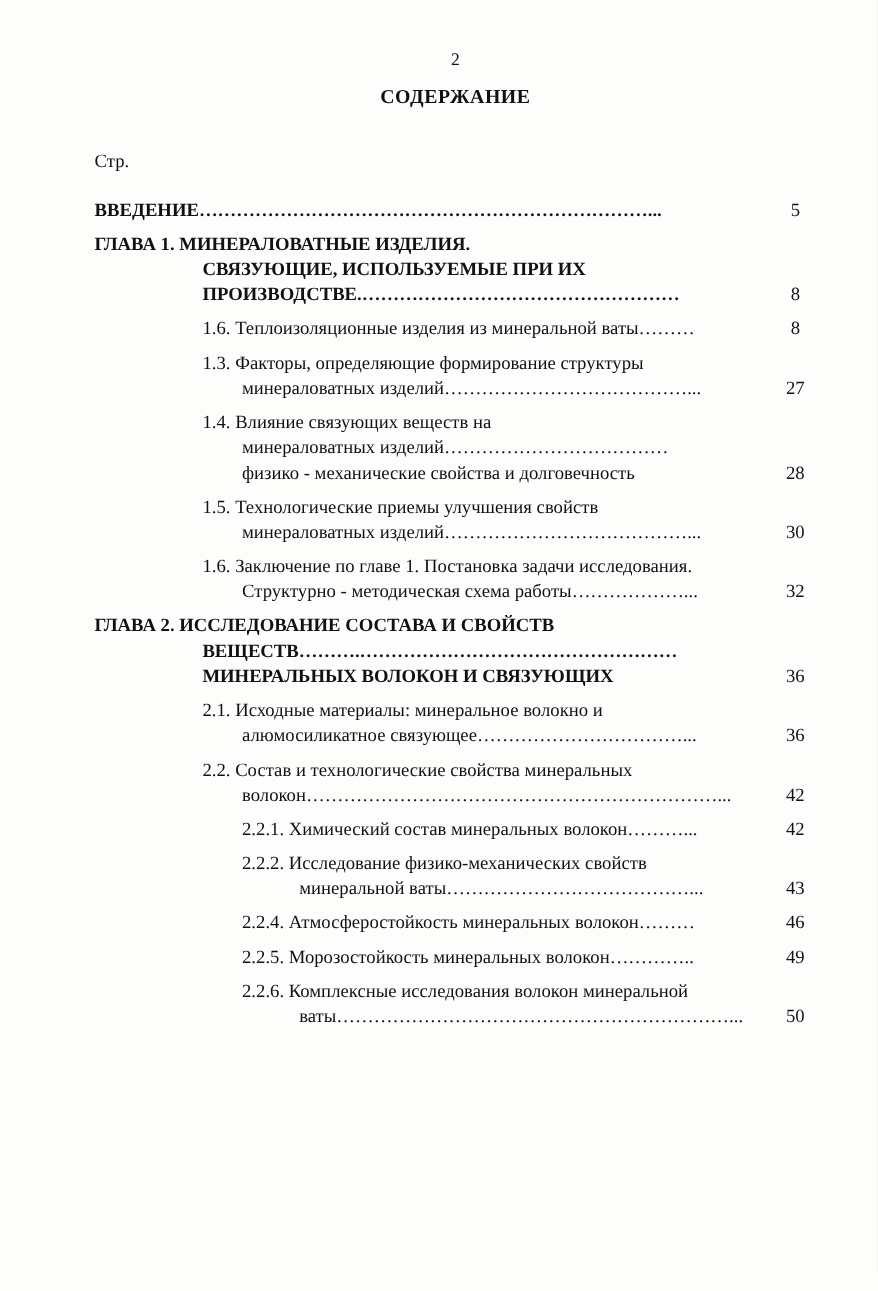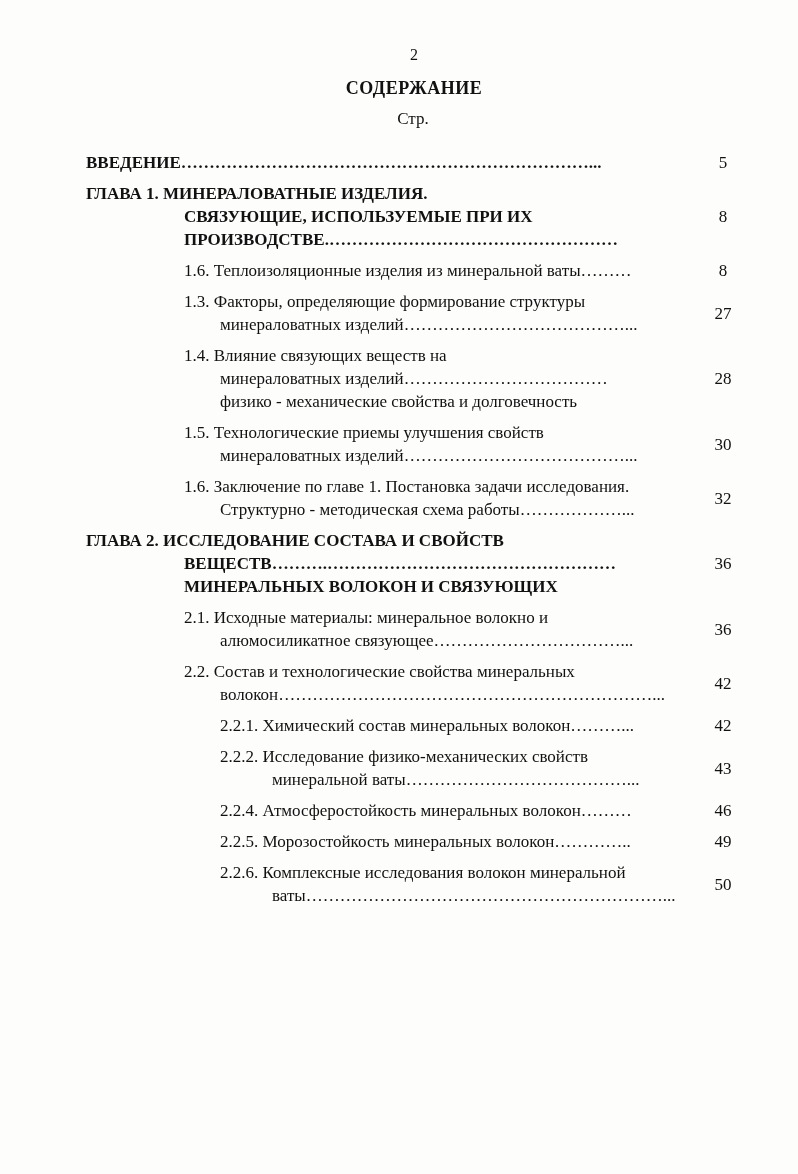--- a/index.html
+++ b/index.html
@@ -21,33 +21,33 @@
     text-align: center;
     font-size: 16px;
     margin-bottom: 14px;
   }
 
   .doc-title {
     text-align: center;
     font-weight: bold;
     font-size: 18px;
     letter-spacing: 0.5px;
-    margin-bottom: 10px;
+    margin-bottom: 38px;
   }
 
   .page-col-header {
-    text-align: center;
+    text-align: left;
     font-size: 17px;
     padding-right: 2px;
     margin-bottom: 22px;
   }
 
   .toc-row {
     display: flex;
-    align-items: center;
+    align-items: flex-end;
     margin-bottom: 8px;
   }
 
   .toc-text {
     flex: 1 1 auto;
     min-width: 0;
     font-size: 17px;
     line-height: 23px;
   }
 

